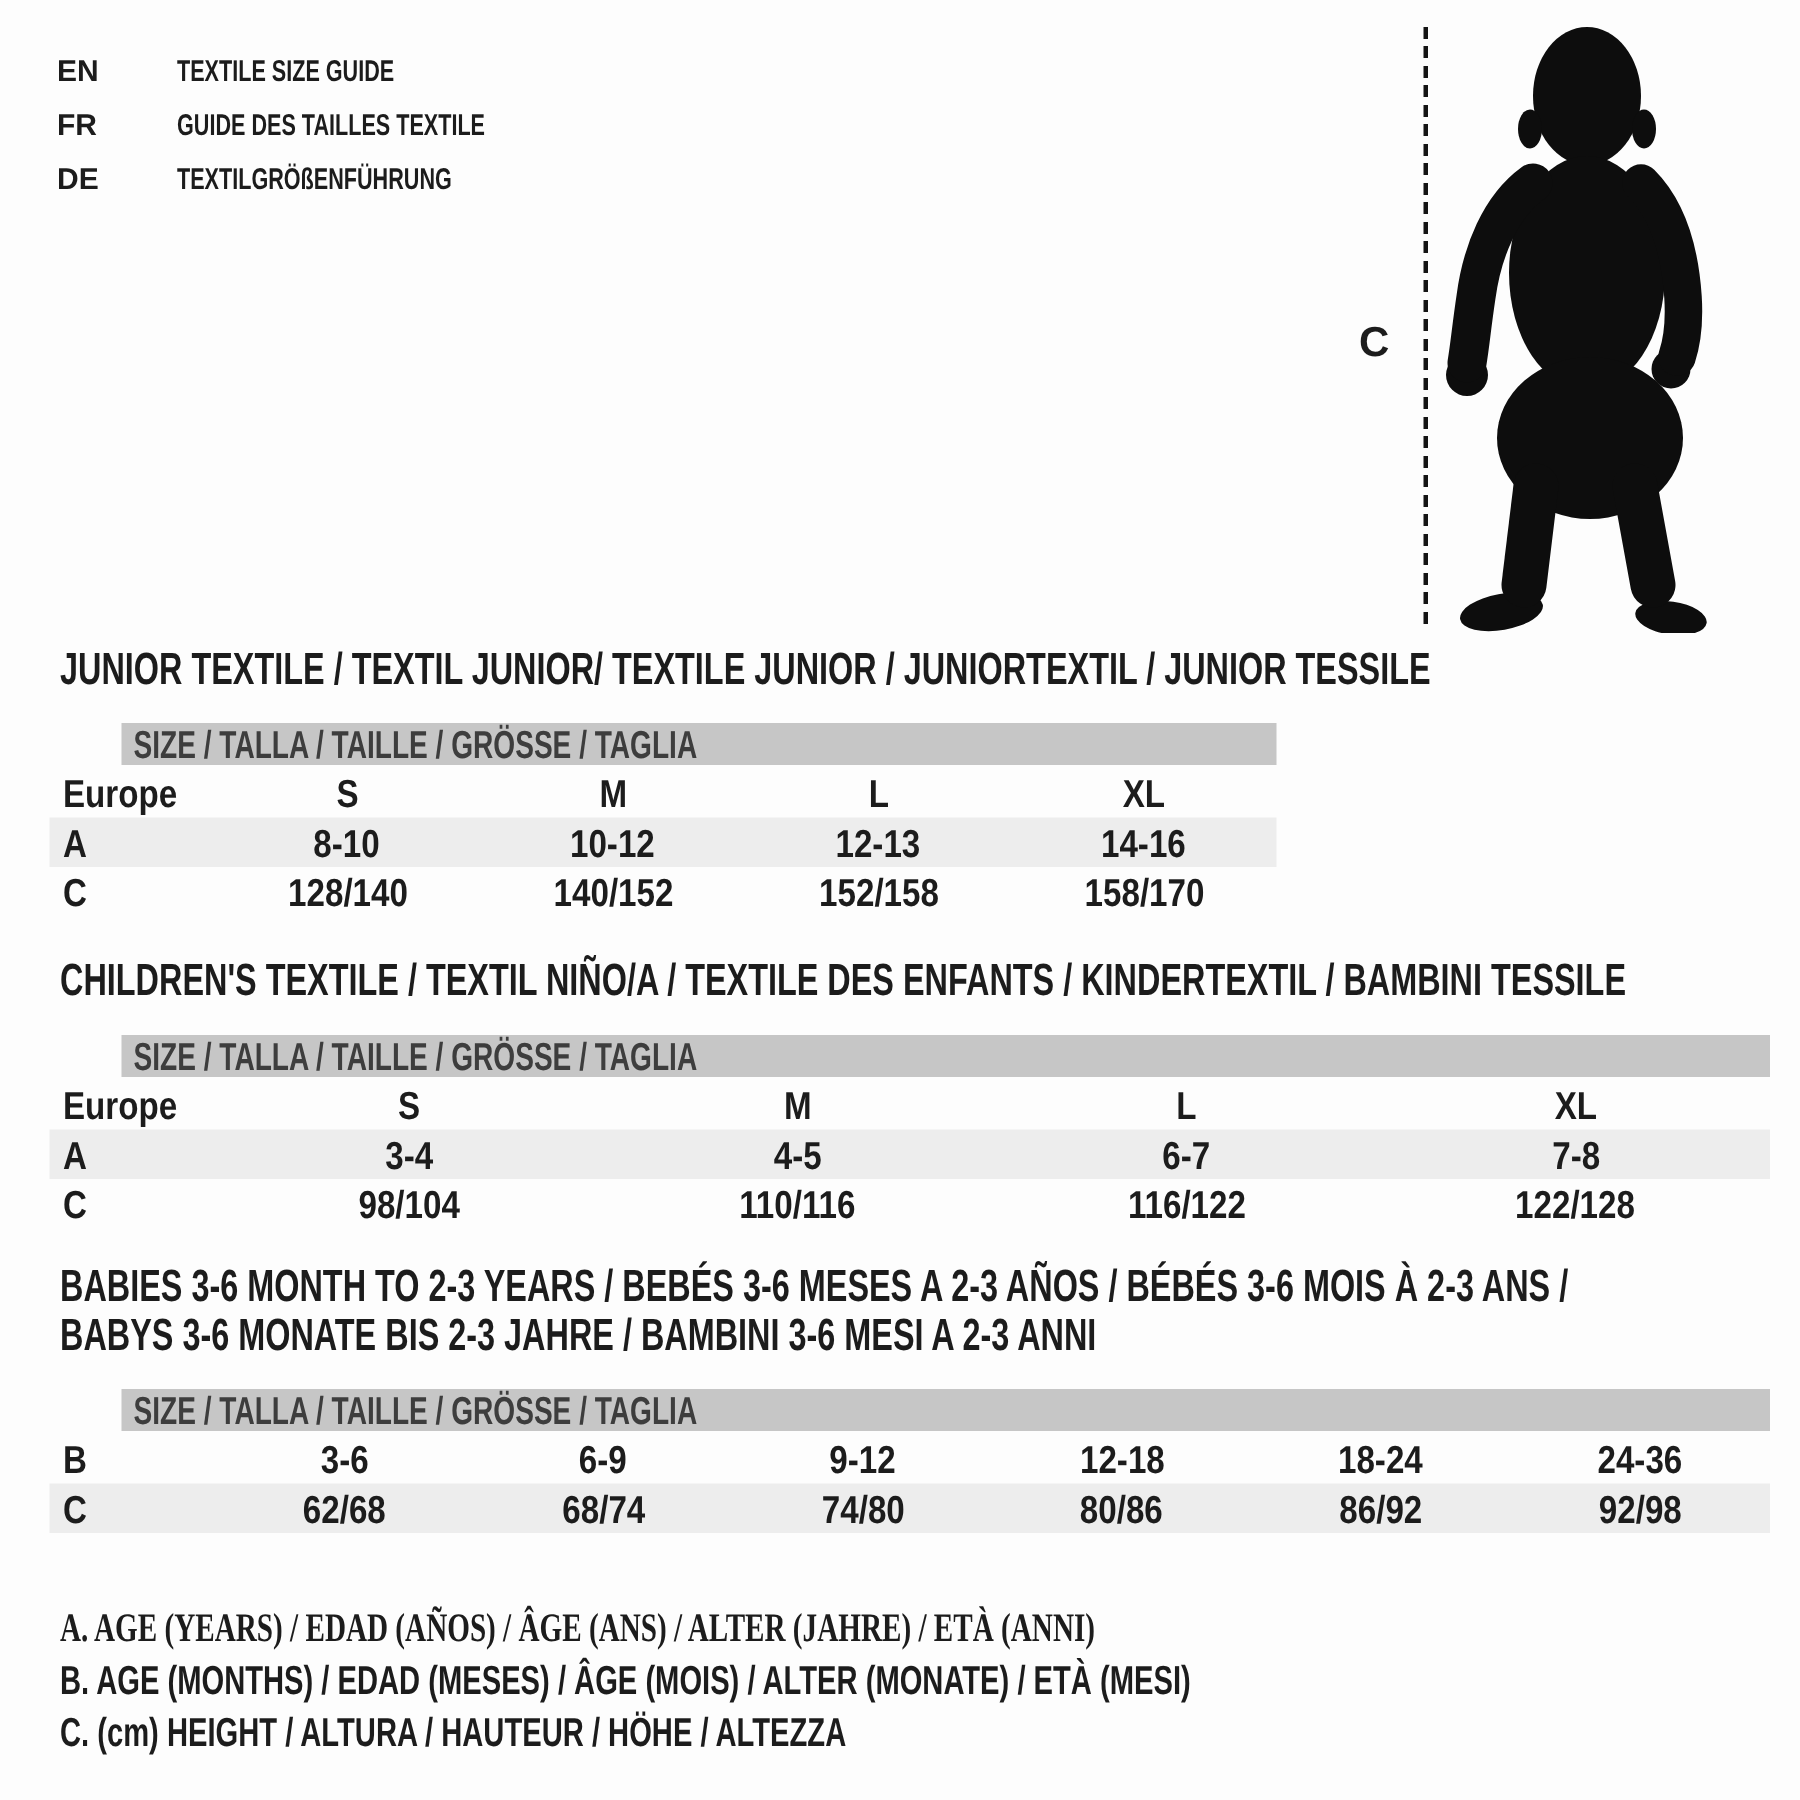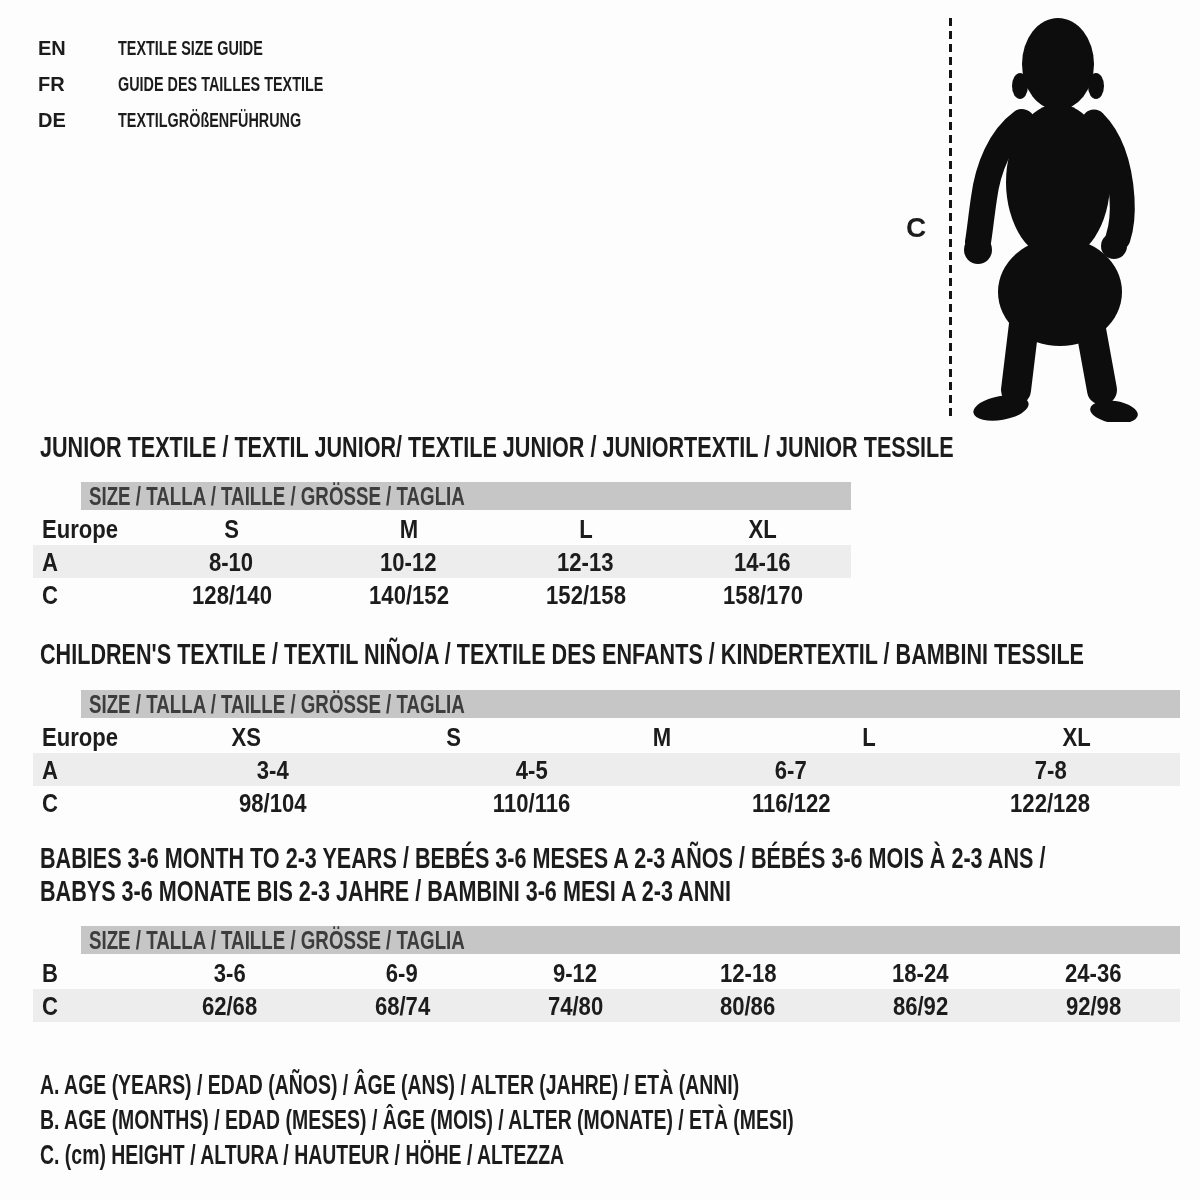--- a/index.html
+++ b/index.html
@@ -122,21 +122,20 @@
 
   <div class="sec-title" style="top:639px;">
     <span class="cx">CHILDREN'S TEXTILE / TEXTIL NIÑO/A / TEXTILE DES ENFANTS / KINDERTEXTIL / BAMBINI TESSILE</span>
   </div>
   <div class="size-table w-wide" style="top:690px;">
     <div class="bar">
       <span class="cx">SIZE / TALLA / TAILLE / GRÖSSE / TAGLIA</span>
     </div>
     <div class="trow">
       <div class="tc c0"><span class="cxm">Europe</span></div>
-      <div class="tc"><span class="cxm">XS</span></div>
       <div class="tc"><span class="cxm">S</span></div>
       <div class="tc"><span class="cxm">M</span></div>
       <div class="tc"><span class="cxm">L</span></div>
       <div class="tc"><span class="cxm">XL</span></div>
     </div>
     <div class="trow shade">
       <div class="tc c0"><span class="cxm">A</span></div>
       <div class="tc"><span class="cxm">3-4</span></div>
       <div class="tc"><span class="cxm">4-5</span></div>
       <div class="tc"><span class="cxm">6-7</span></div>
@@ -174,21 +173,21 @@
       <div class="tc c0"><span class="cxm">C</span></div>
       <div class="tc"><span class="cxm">62/68</span></div>
       <div class="tc"><span class="cxm">68/74</span></div>
       <div class="tc"><span class="cxm">74/80</span></div>
       <div class="tc"><span class="cxm">80/86</span></div>
       <div class="tc"><span class="cxm">86/92</span></div>
       <div class="tc"><span class="cxm">92/98</span></div>
     </div>
   </div>
 
-  <div class="note" style="top:1070px;">
+  <div class="note" style="top:1070px;font-family:Liberation Serif, serif;">
     <span class="cx">A. AGE (YEARS) / EDAD (AÑOS) / ÂGE (ANS) / ALTER (JAHRE) / ETÀ (ANNI)</span>
   </div>
   <div class="note" style="top:1140px;">
     <span class="cx">C. (cm) HEIGHT / ALTURA / HAUTEUR / HÖHE / ALTEZZA</span>
   </div>
   <div class="note" style="top:1105px;">
     <span class="cx">B. AGE (MONTHS) / EDAD (MESES) / ÂGE (MOIS) / ALTER (MONATE) / ETÀ (MESI)</span>
   </div>
 
 </div>

